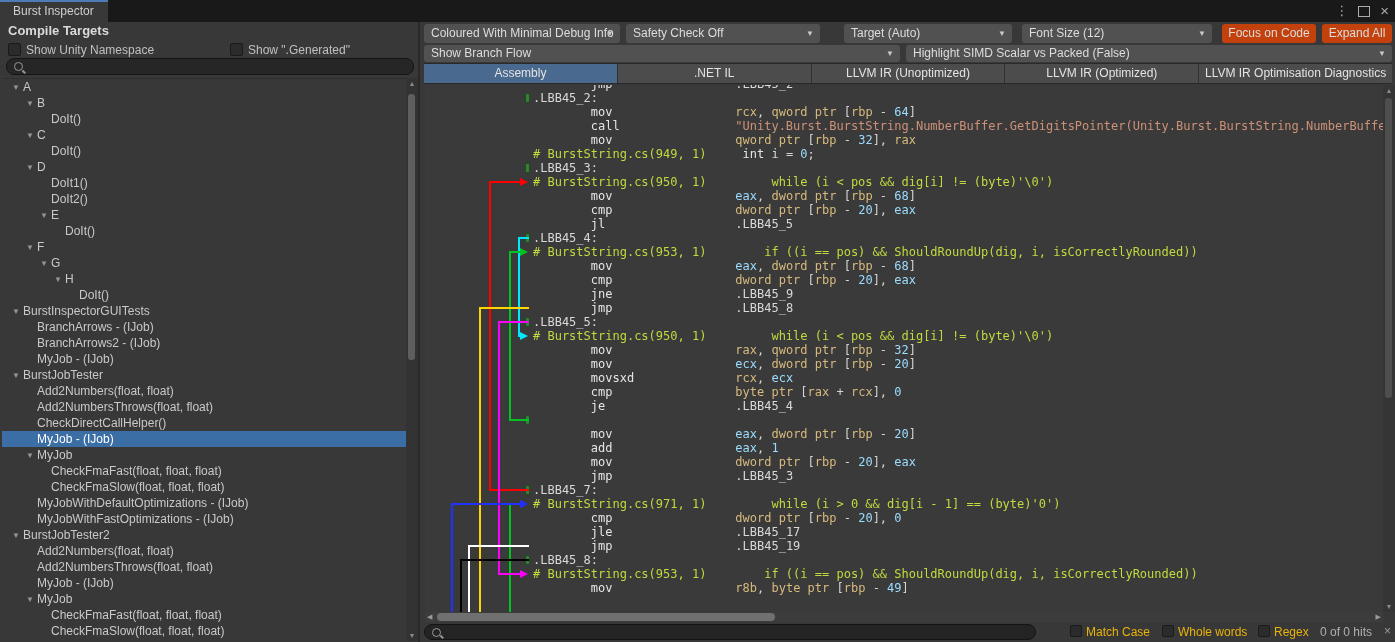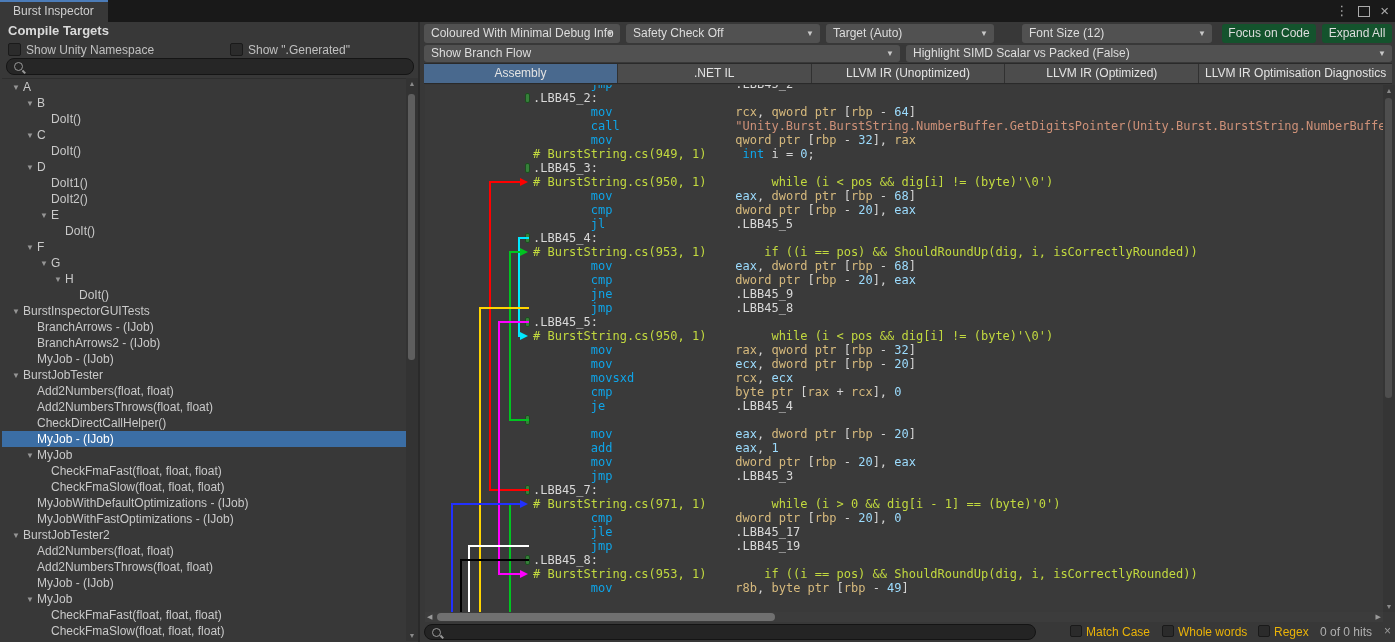--- a/index.html
+++ b/index.html
@@ -33,32 +33,32 @@
   .vscroll{width:12px;background:#333333;}
   .sb-arrow{position:absolute;left:0;width:12px;text-align:center;font-size:7px;color:#8a8a8a;}
   .sb-thumb{position:absolute;left:2px;width:7px;background:#5e5e5e;border-radius:3px;}
   .divider{left:418px;top:22px;width:2px;height:620px;background:#2a2a2a;}
 
   
   .rp{left:420px;top:0;width:975px;height:642px;}
   .dd{background:#515151;border-radius:3px;height:19px;line-height:19px;color:#ddd;
       padding:0 32px 0 7px;box-sizing:border-box;white-space:nowrap;overflow:hidden;}
   .dd .arr{position:absolute;right:6px;top:0;font-size:8px;color:#c8c8c8;}
-  .btn{background:#14532d;border-radius:3px;height:19px;line-height:19px;color:#ddd;text-align:center;}
+  .btn{background:#c2410c;border-radius:3px;height:19px;line-height:19px;color:#ddd;text-align:center;}
   .tabs{left:4px;top:63px;width:968px;height:21px;display:flex;border-top:1px solid #2a2a2a;border-bottom:1px solid #2a2a2a;box-sizing:border-box;}
   .tab{flex:1;background:#4c4c4c;border-right:1px solid #313131;color:#e3e3e3;text-align:center;
        line-height:19px;white-space:nowrap;overflow:hidden;}
   .tab:last-child{border-right:none;}
   .tab.active{background:#49698e;text-align:center;}
 
   
   .code{left:5px;top:85px;width:958px;height:527px;background:#3a3a3a;overflow:hidden;}
   .cl{height:14px;line-height:14px;white-space:pre;font:12px "DejaVu Sans Mono",monospace;
       padding-left:108px;position:relative;color:#d4d4d4;}
-  .cl span.d{color:#d4d4d4}.cl span.m{color:#0ea5e9}.cl span.r{color:#d7ba7d}
+  .cl span.d{color:#d4d4d4}.cl span.m{color:#e5e5e5}.cl span.r{color:#d7ba7d}
   .cl span.b{color:#9cdcfe}.cl span.s{color:#ce9178}.cl span.c{color:#c2d93f}.cl span.l{color:#d8d8d8}
   .mk{position:absolute;left:100px;top:2px;width:5px;height:10px;background:#36803a;border:1px solid #1b4d1e;border-radius:2px;box-sizing:border-box;}
   .code-vscroll{left:963px;top:85px;width:12px;height:527px;background:#353535;}
   .code-hscroll{left:5px;top:612px;width:958px;height:10px;background:#3c3c3c;}
   .h-arrow{position:absolute;top:0;height:10px;line-height:10px;font-size:7px;color:#9a9a9a;}
   .h-thumb{position:absolute;left:12px;top:1px;width:338px;height:8px;background:#707070;border-radius:4px;}
 
   
   .bsearch{left:4px;top:624px;width:612px;height:16px;background:#242424;border:1px solid #141414;
            border-radius:8px;box-sizing:border-box;display:flex;align-items:center;padding-left:7px;}
@@ -140,21 +140,21 @@
   <div class="abs divider"></div>
 
   <div class="abs rp">
 
     <div class="abs dd" style="left:4px;top:24px;width:196px;">
       <span>Coloured With Minimal Debug Info</span><span class="arr">▼</span>
     </div>
     <div class="abs dd" style="left:206px;top:24px;width:194px;">
       <span>Safety Check Off</span><span class="arr">▼</span>
     </div>
-    <div class="abs dd" style="left:406px;top:24px;width:168px;">
+    <div class="abs dd" style="left:424px;top:24px;width:168px;">
       <span>Target (Auto)</span><span class="arr">▼</span>
     </div>
     <div class="abs dd" style="left:602px;top:24px;width:190px;">
       <span>Font Size (12)</span><span class="arr">▼</span>
     </div>
     <div class="abs btn" style="left:802px;top:24px;width:94px;">Focus on Code</div>
     <div class="abs btn" style="left:902px;top:24px;width:70px;">Expand All</div>
 
     <div class="abs dd" style="left:4px;top:45px;width:476px;height:17px;line-height:17px;">
       <span>Show Branch Flow</span><span class="arr">▼</span>

